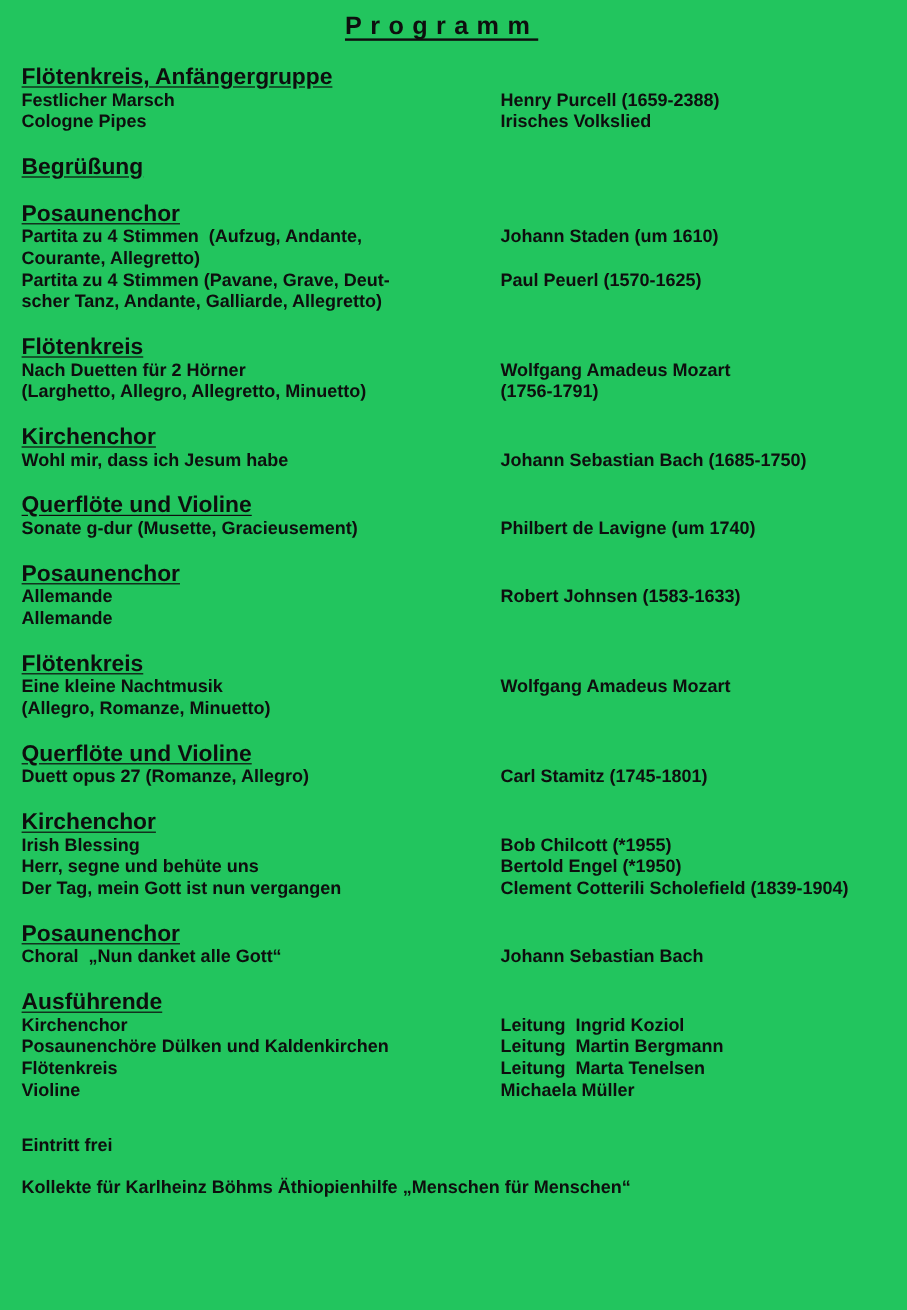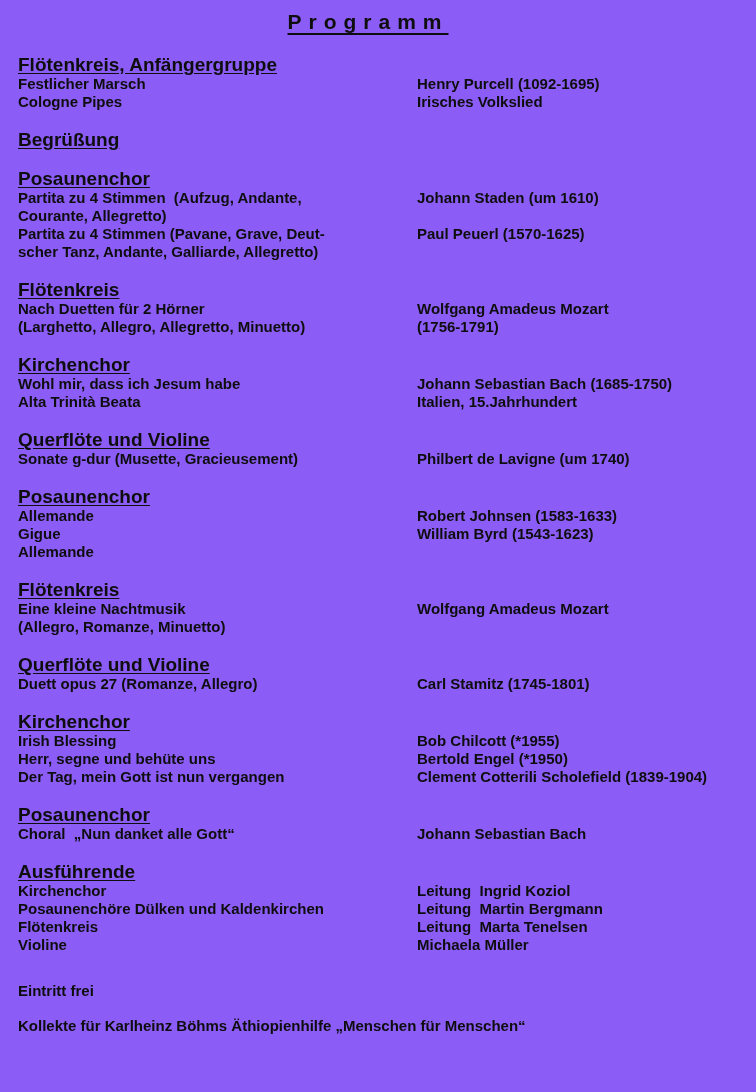--- a/index.html
+++ b/index.html
@@ -1,20 +1,20 @@
 <!DOCTYPE html>
 <html><head>
 <meta charset="utf-8">
 <style>
   * { margin: 0; padding: 0; box-sizing: border-box; }
   html, body { background: #e8e8e8; }
   .page {
     width: 756px;
     height: 1092px;
-    background: #8b5cf6;
+    background: #22c55e;
     color: #0e0e0e;
     font-family: "Liberation Sans", "DejaVu Sans", sans-serif;
     font-weight: 700;
     padding: 8px 8px 0 18px;
     position: relative;
     overflow: hidden;
   }
   .title {
     text-align: center;
     font-size: 21px;
@@ -56,21 +56,21 @@
 
 <div class="page">
 
   <div class="title">Programm</div>
 
   <div class="section">
     <div class="heading">Flötenkreis, Anfängergruppe</div>
     <div class="rows">
       <div class="row">
         <div class="cell-left">Festlicher Marsch</div>
-        <div class="cell-right">Henry Purcell (1092-1695)</div>
+        <div class="cell-right">Henry Purcell (1659-2388)</div>
       </div>
       <div class="row">
         <div class="cell-left">Cologne Pipes</div>
         <div class="cell-right">Irisches Volkslied</div>
       </div>
     </div>
   </div>
 
   <div class="section">
     <div class="heading">Begrüßung</div>
@@ -104,47 +104,39 @@
     </div>
   </div>
 
   <div class="section">
     <div class="heading">Kirchenchor</div>
     <div class="rows">
       <div class="row">
         <div class="cell-left">Wohl mir, dass ich Jesum habe</div>
         <div class="cell-right">Johann Sebastian Bach (1685-1750)</div>
       </div>
-      <div class="row">
-        <div class="cell-left">Alta Trinità Beata</div>
-        <div class="cell-right">Italien, 15.Jahrhundert</div>
-      </div>
     </div>
   </div>
 
   <div class="section">
     <div class="heading">Querflöte und Violine</div>
     <div class="rows">
       <div class="row">
         <div class="cell-left">Sonate g-dur (Musette, Gracieusement)</div>
         <div class="cell-right">Philbert de Lavigne (um 1740)</div>
       </div>
     </div>
   </div>
 
   <div class="section">
     <div class="heading">Posaunenchor</div>
     <div class="rows">
       <div class="row">
         <div class="cell-left">Allemande</div>
         <div class="cell-right">Robert Johnsen (1583-1633)</div>
-      </div>
-      <div class="row">
-        <div class="cell-left">Gigue</div>
-        <div class="cell-right">William Byrd (1543-1623)</div>
       </div>
       <div class="row">
         <div class="cell-left">Allemande</div>
       </div>
     </div>
   </div>
 
   <div class="section">
     <div class="heading">Flötenkreis</div>
     <div class="rows">

